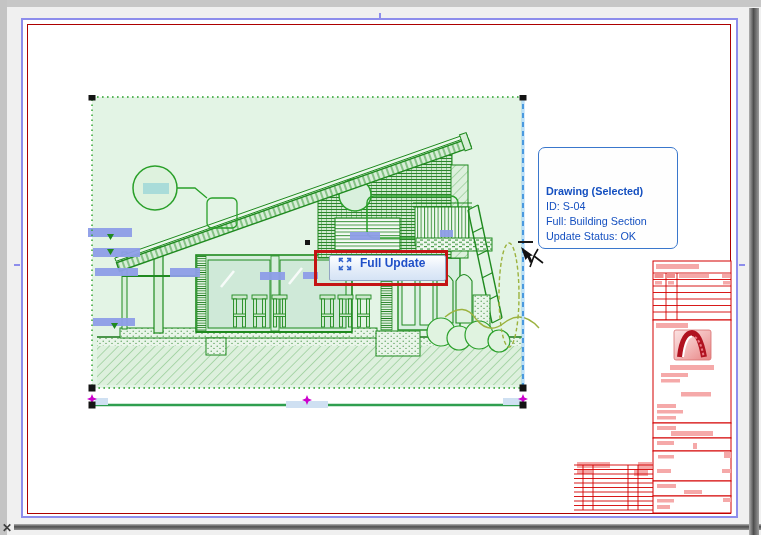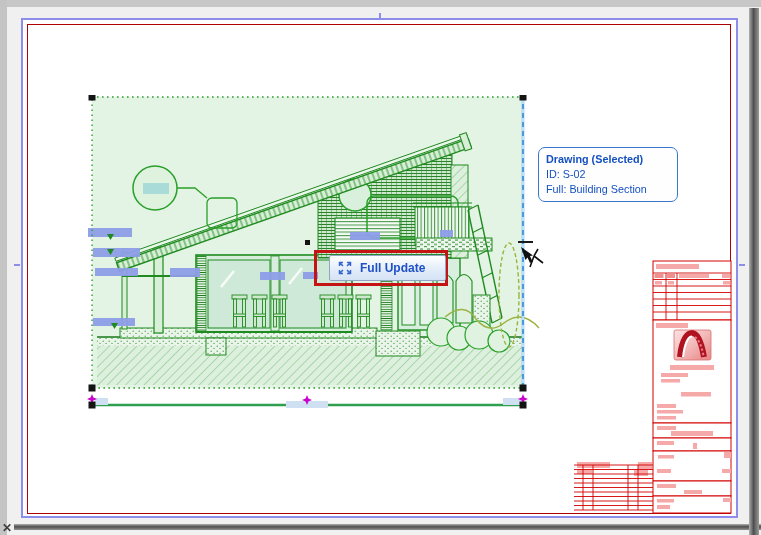--- a/index.html
+++ b/index.html
@@ -17,28 +17,28 @@
   
   .paper{left:21px;top:18px;width:717px;height:500px;background:#ffffff;
        border:2px solid #8d8dec;box-sizing:border-box;}
   .margin-red{left:27px;top:24px;width:704px;height:490px;
        border:1px solid #ad0000;box-sizing:border-box;}
   .midtick{background:#8d8dec;}
   
   .tooltip{left:538px;top:147px;width:124px;background:#fefefe;
        border:1.4px solid #3a77cc;border-radius:7px;padding:4px 7px;
        color:#1550c0;font-size:10.8px;line-height:15px;white-space:nowrap;}
-  .tooltip .tt-title{font-weight:bold;}
+  .tooltip .tt-title{font-weight:bold;margin-top:32px;}
   
   .hl-red{left:314px;top:250px;width:134px;height:36px;
        border:3px solid #c41414;box-sizing:border-box;}
   .btn-update{left:329px;top:255px;width:117px;height:26px;
        background:linear-gradient(180deg,#ffffff,#e4edf9 55%,#d5e3f5);
        border:1px solid #93a5c4;border-radius:2px;box-sizing:border-box;
-       display:flex;align-items:center;gap:7px;padding-left:7px;
+       display:flex;gap:7px;padding-left:7px;
        color:#2050c8;font-size:12px;font-weight:bold;cursor:pointer;}
 </style>
 </head>
 <body>
 
 <div class="abs strip-top"></div>
 <div class="abs strip-left"></div>
 <div class="abs shadow-bottom"></div>
 <div class="abs shadow-right"></div>
 <div class="abs origin-x">✕</div>
@@ -346,22 +346,23 @@
   <g>
     <rect x="100" y="70" width="37" height="30" rx="2" fill="url(#lg)" stroke="#d87070" stroke-width="0.8"></rect>
     <path d="M106,97 C108,78 114,73 118,73 C123,73 127,80 130,97" fill="none" stroke="#b01220" stroke-width="6"></path>
     <path d="M109,97 C111,81 115,76.5 118,76.5" fill="none" stroke="#ffffff" stroke-width="2"></path>
     <path d="M121,77 C125,80 128,87 129.5,96" fill="none" stroke="#e87a85" stroke-width="2" stroke-dasharray="2.5 2"></path>
   </g>
 </svg>
 
 <div class="abs tooltip">
   <div class="tt-title">Drawing (Selected)</div>
-  <div>ID: S-02</div>
+  <div>ID: S-04</div>
   <div>Full: Building Section</div>
+  <div>Update Status: OK</div>
 </div>
 
 <div class="abs hl-red"></div>
 <div class="abs btn-update">
   <svg width="16" height="16" viewBox="0 0 16 16">
     <g fill="none" stroke="#3565cd" stroke-width="1.5">
       <path d="M6,6 L2.5,2.5 M2.5,6 L2.5,2.5 L6,2.5"></path>
       <path d="M10,6 L13.5,2.5 M10,2.5 L13.5,2.5 L13.5,6"></path>
       <path d="M6,10 L2.5,13.5 M2.5,10 L2.5,13.5 L6,13.5"></path>
       <path d="M10,10 L13.5,13.5 M13.5,10 L13.5,13.5 L10,13.5"></path>

